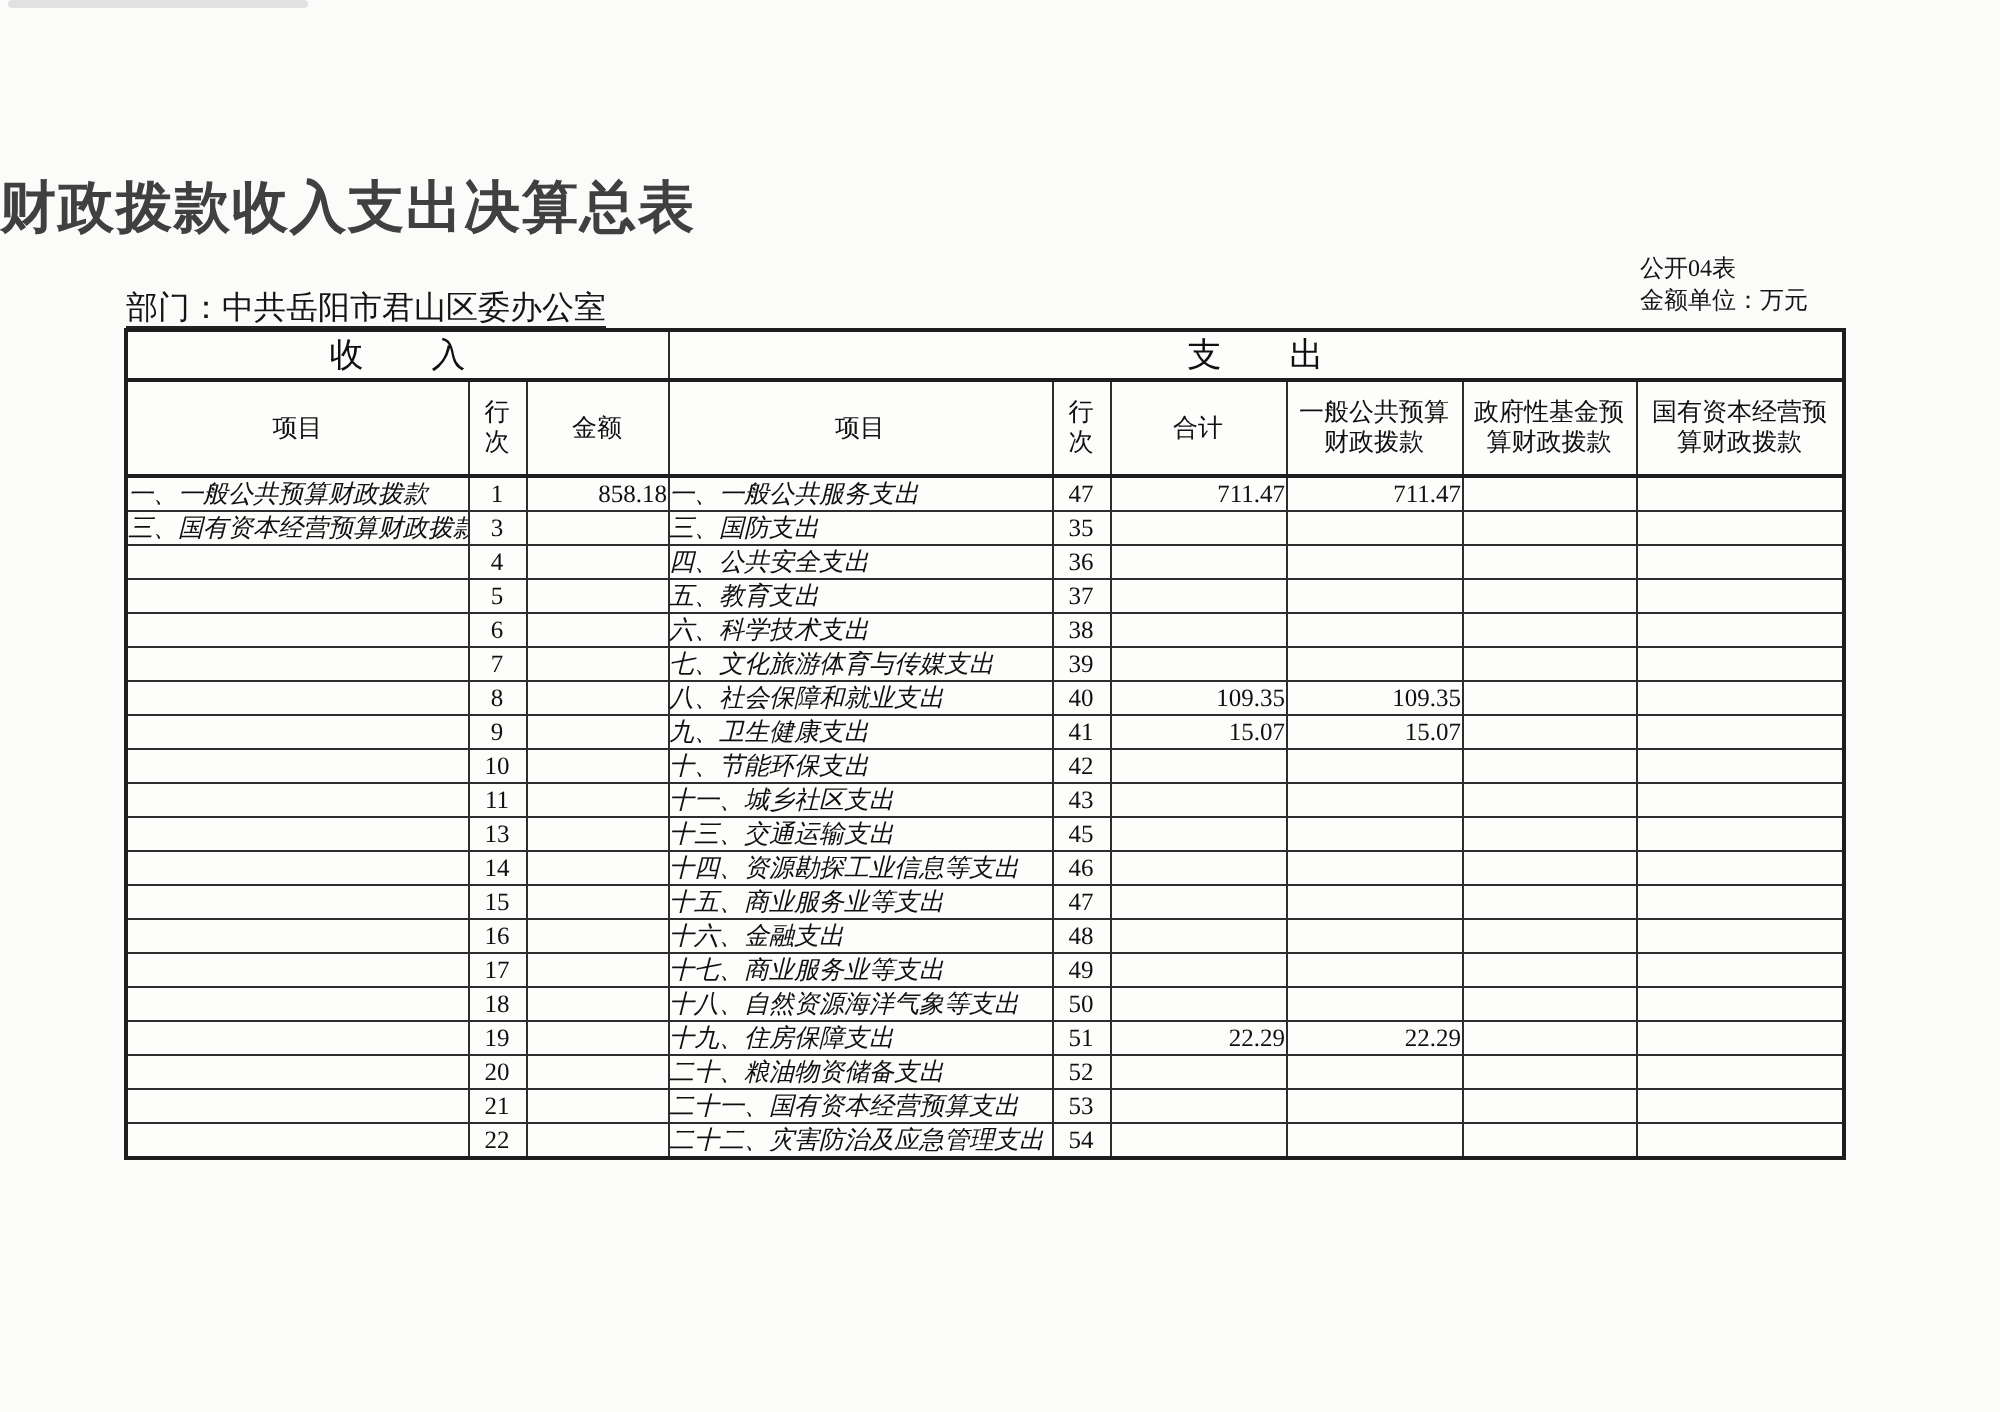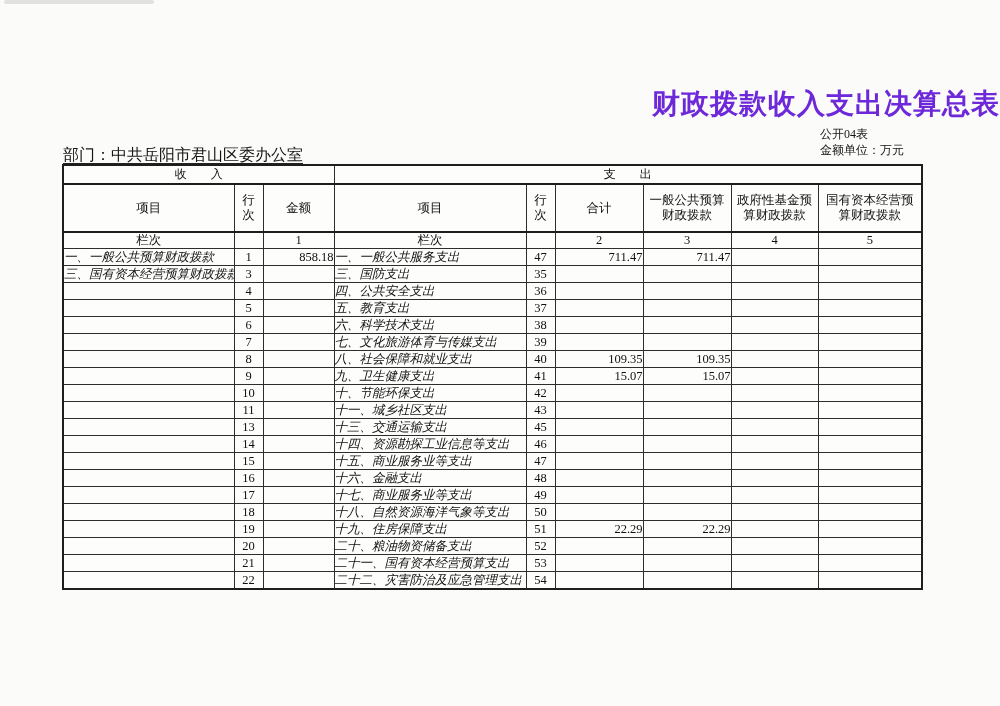--- a/index.html
+++ b/index.html
@@ -7,43 +7,43 @@
     width:1000px;height:706px;position:relative;
     background:#fbfbfa;overflow:hidden;
     font-family:"Liberation Serif",serif;color:#151515;
   }
   .scan-streak{
     position:absolute;left:4px;top:0;width:150px;height:4px;
     background:#c8c8c8;opacity:.5;border-radius:2px;
   }
   .doc-title{
     position:absolute;top:85px;left:0;width:1000px;margin:0;
-    text-align:right;font-size:28px;font-weight:bold;letter-spacing:1px;
-    color:#6d28d9;font-family:"Liberation Serif",serif;
+    text-align:left;font-size:28px;font-weight:bold;letter-spacing:1px;
+    color:#404040;font-family:"Liberation Serif",serif;
   }
   .form-meta{
     position:absolute;left:820px;top:126px;
     font-size:12px;line-height:16px;white-space:nowrap;
   }
   .dept-line{
     position:absolute;left:63px;top:147px;
     font-size:16px;line-height:15px;white-space:nowrap;
     border-bottom:1px solid #222;padding-bottom:1px;
   }
   table.budget{
     position:absolute;left:62px;top:164px;width:859px;
     border-collapse:collapse;table-layout:fixed;
     border:2px solid #1e1e1e;background:#fdfdfc;
   }
   .budget th,.budget td{
     border:1px solid #2d2d2d;padding:0;overflow:hidden;
     font-weight:normal;font-size:12.5px;color:#101010;
   }
   tr.sec-row th{
-    height:15px;font-size:12px;text-align:center;
+    height:15px;font-size:17px;text-align:center;
     border-bottom:2px solid #1e1e1e;white-space:nowrap;
   }
   tr.colhead-row th{
     height:46px;text-align:center;vertical-align:middle;
     line-height:15px;white-space:normal;word-break:break-all;
     border-bottom:2px solid #1e1e1e;padding:0 2px;
   }
   tr.lane-row th{height:15px;text-align:center;line-height:15px;}
   tbody td{height:16px;line-height:16px;white-space:nowrap;}
   .cell-item{text-align:left;padding-left:1px;font-style:italic;}
@@ -85,31 +85,20 @@
       <th>项目</th>
       <th>行次</th>
       <th>金额</th>
       <th>项目</th>
       <th>行次</th>
       <th>合计</th>
       <th>一般公共预算财政拨款</th>
       <th>政府性基金预算财政拨款</th>
       <th>国有资本经营预算财政拨款</th>
     </tr>
-    <tr class="lane-row">
-      <th>栏次</th>
-      <th></th>
-      <th>1</th>
-      <th>栏次</th>
-      <th></th>
-      <th>2</th>
-      <th>3</th>
-      <th>4</th>
-      <th>5</th>
-    </tr>
   </thead>
   <tbody>
       <tr>
         <td class="cell-item">一、一般公共预算财政拨款</td>
         <td class="cell-num">1</td>
         <td class="cell-amt">858.18</td>
         <td class="cell-item">一、一般公共服务支出</td>
         <td class="cell-num">47</td>
         <td class="cell-amt">711.47</td>
         <td class="cell-amt">711.47</td>

